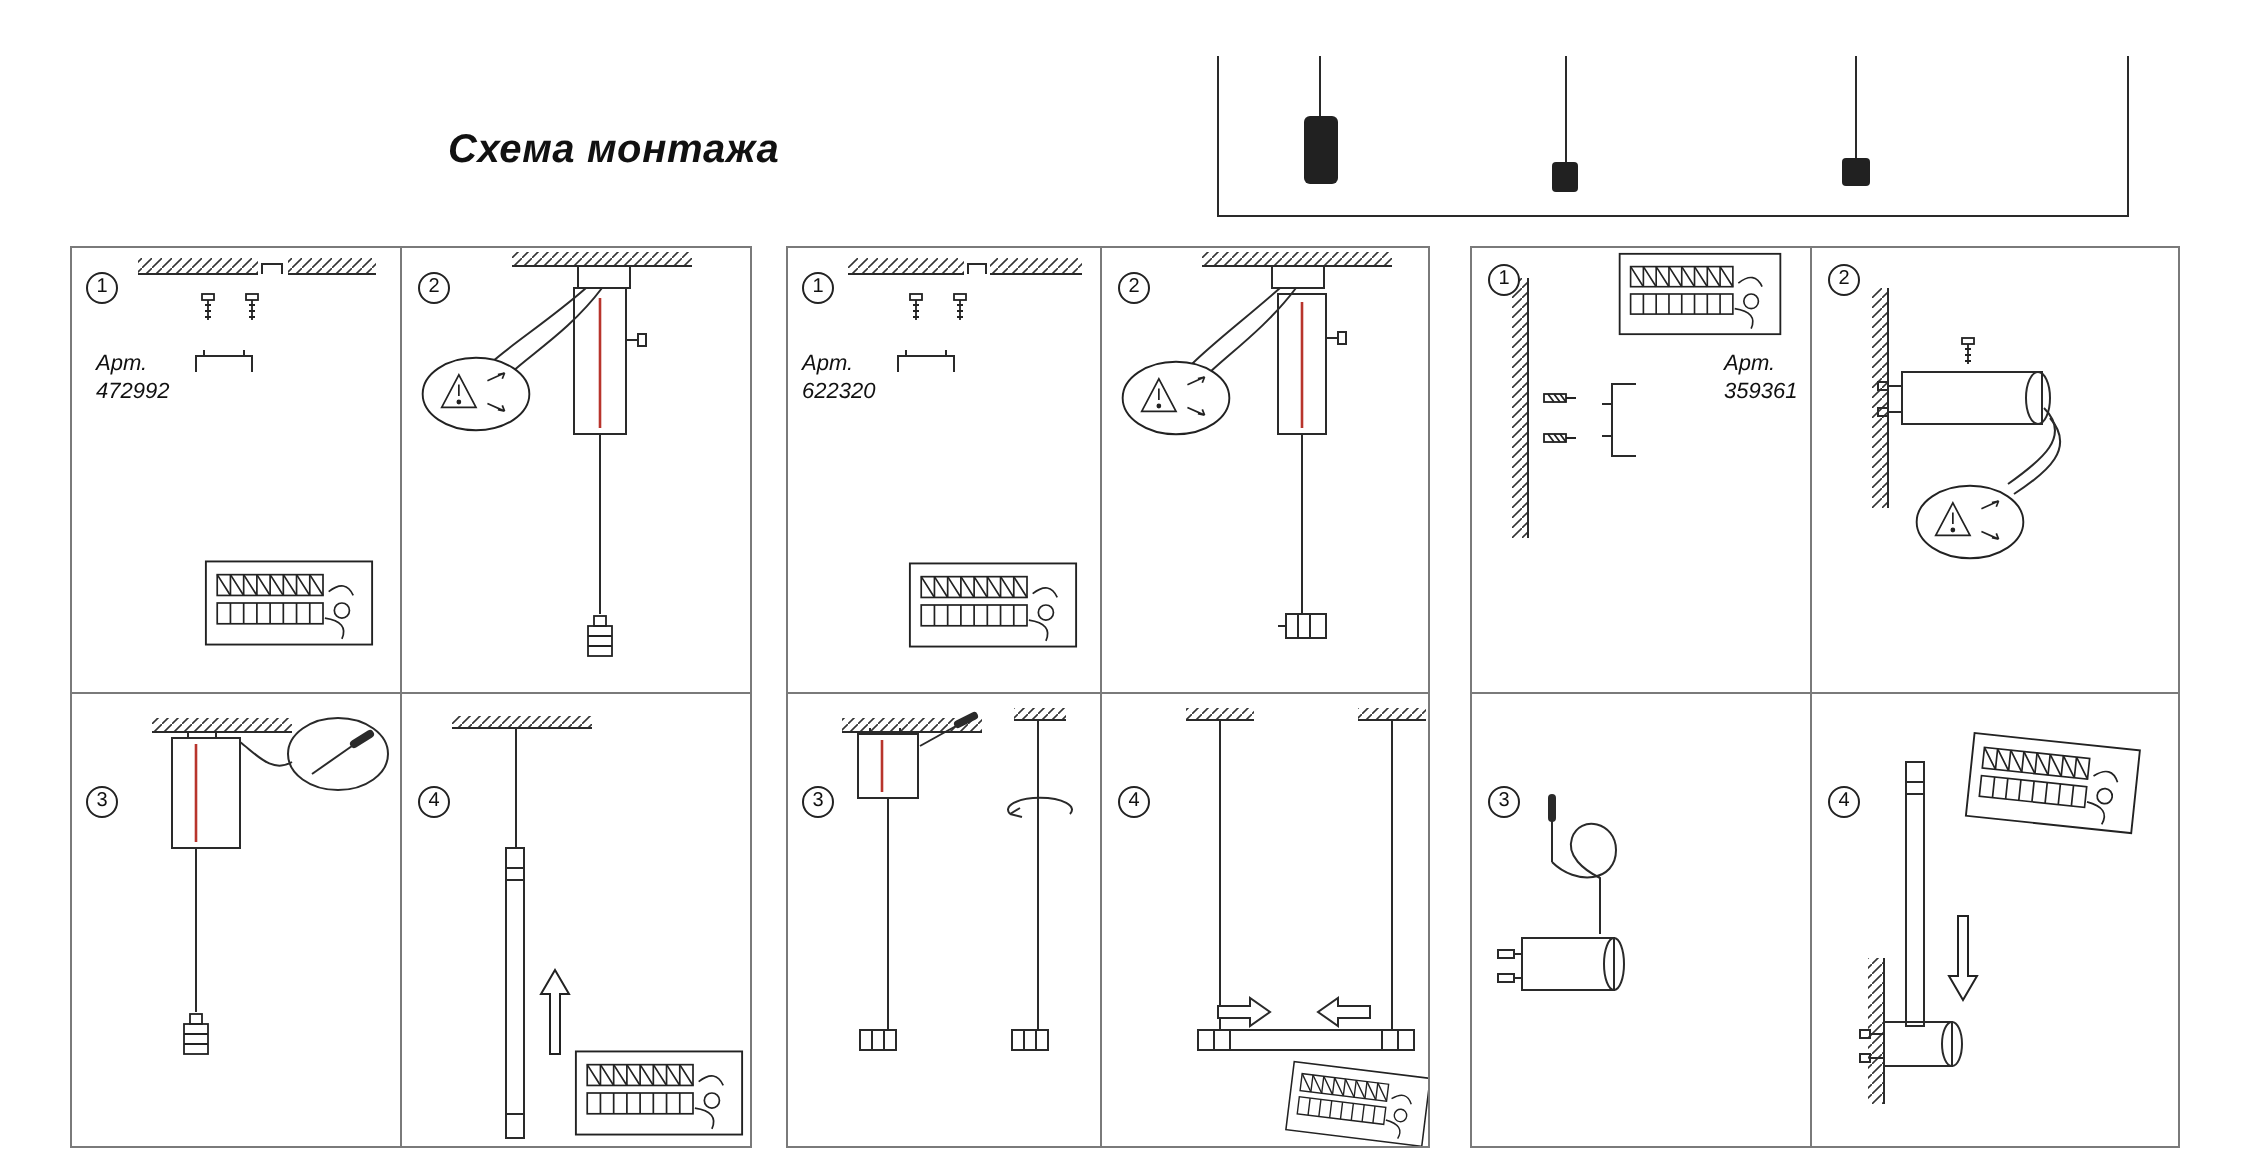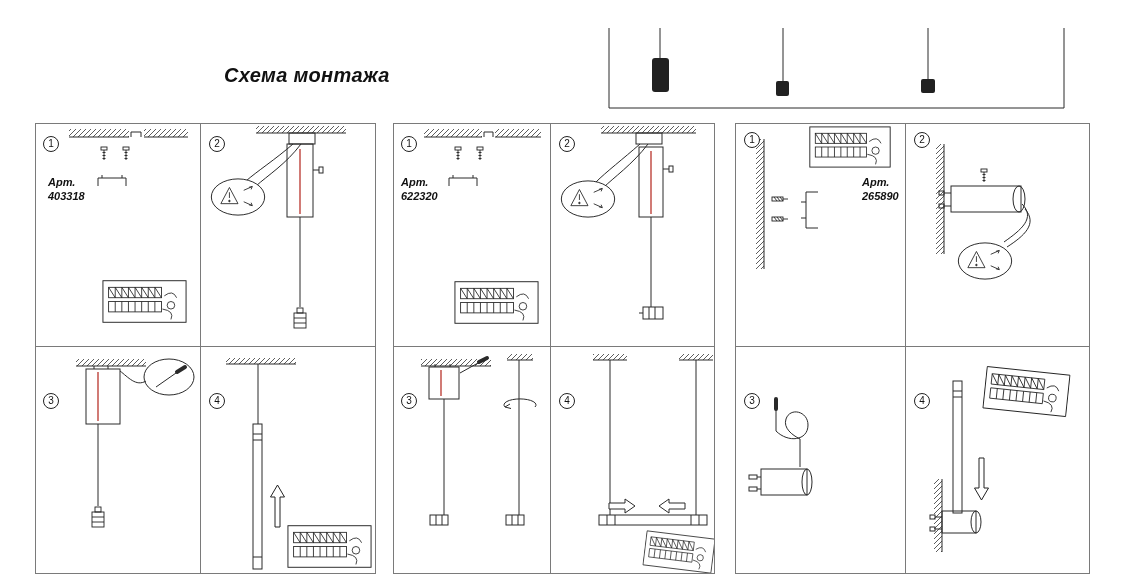--- a/index.html
+++ b/index.html
@@ -8,21 +8,21 @@
   .canvas { position:relative; width:1121px; height:577px; background:#fff; overflow:hidden;margin-top:28px; }
   .title { position:absolute; left:224px; top:36px; font-size:20px; font-weight:bold; font-style:italic; color:#111; letter-spacing:0.3px; }
   .panel { position:absolute; border:1px solid #7a7a7a; display:grid; background:#fff; }
   .p1 { left:35px;  top:95px; width:341px; height:451px; grid-template-columns:165px 1fr; grid-template-rows:223px 1fr; }
   .p2 { left:393px; top:95px; width:322px; height:451px; grid-template-columns:157px 1fr; grid-template-rows:223px 1fr; }
   .p3 { left:735px; top:95px; width:355px; height:451px; grid-template-columns:170px 1fr; grid-template-rows:223px 1fr; }
   .cell { position:relative; overflow:hidden; }
   .cell.br { border-right:1px solid #7a7a7a; }
   .cell.bb { border-bottom:1px solid #7a7a7a; }
   .badge { position:absolute; width:16px; height:16px; border:1px solid #222; border-radius:50%; font-size:10px; line-height:14px; text-align:center; color:#111; background:#fff; z-index:2; }
-  .art { position:absolute; font-size:11px; font-weight:bold; font-style:italic; color:#111; line-height:1.25; z-index:2; }
+  .art { position:absolute; font-size:11px; font-weight:normal; font-style:italic; color:#111; line-height:1.25; z-index:2; }
   .preview { position:absolute; left:608px; top:0; }
   svg.draw { position:absolute; left:0; top:0; }
   g.ln { stroke:#2a2a2a; fill:none; stroke-width:1; }
   .thk { stroke:#2a2a2a; stroke-width:4; fill:none; stroke-linecap:round; }
   .red { stroke: var(--cable_red, #b03030); stroke-width:1.3; fill:none; }
   .dark { fill:#212121; stroke:none; }
 </style>
 </head>
 <body>
 
@@ -94,21 +94,21 @@
     <rect class="dark" x="168" y="53" width="13" height="15" rx="2"></rect>
     <rect class="dark" x="313" y="51" width="14" height="14" rx="2"></rect>
   </svg>
 
   <section class="panel p1">
 
     <div class="cell br bb">
       <span class="badge" style="left:7px;top:12px">1</span>
       <div class="art" style="left:12px;top:52px">
         <div>Арт.</div>
-        <div>403318</div>
+        <div>472992</div>
       </div>
       <svg class="draw" width="165" height="223" viewBox="0 0 165 223">
         <g>
           <rect fill="url(#hatch45)" x="33" y="5" width="60" height="8"></rect>
           <rect fill="url(#hatch45)" x="108" y="5" width="44" height="8"></rect>
           <g class="ln">
               <path d="M33 13 H93 M108 13 H152 M95 13 v-5 h10 v5"></path>
             </g>
         </g>
         <use href="#sym-screw-v" x="64" y="22" width="8" height="16"></use>
@@ -326,21 +326,21 @@
       </svg>
     </div>
   </section>
 
   <section class="panel p3">
 
     <div class="cell br bb">
       <span class="badge" style="left:8px;top:8px">1</span>
       <div class="art" style="left:126px;top:52px">
         <div>Арт.</div>
-        <div>265890</div>
+        <div>359361</div>
       </div>
       <svg class="draw" width="170" height="223" viewBox="0 0 170 223">
         <g>
           <rect fill="url(#hatch45)" x="20" y="15" width="8" height="130"></rect>
           <g class="ln">
               <path d="M28 15 V145"></path>
             </g>
         </g>
         <use href="#sym-terminal" x="70" y="2" width="88" height="42"></use>
         <use href="#sym-anchor-h" x="35" y="72" width="18" height="6"></use>

